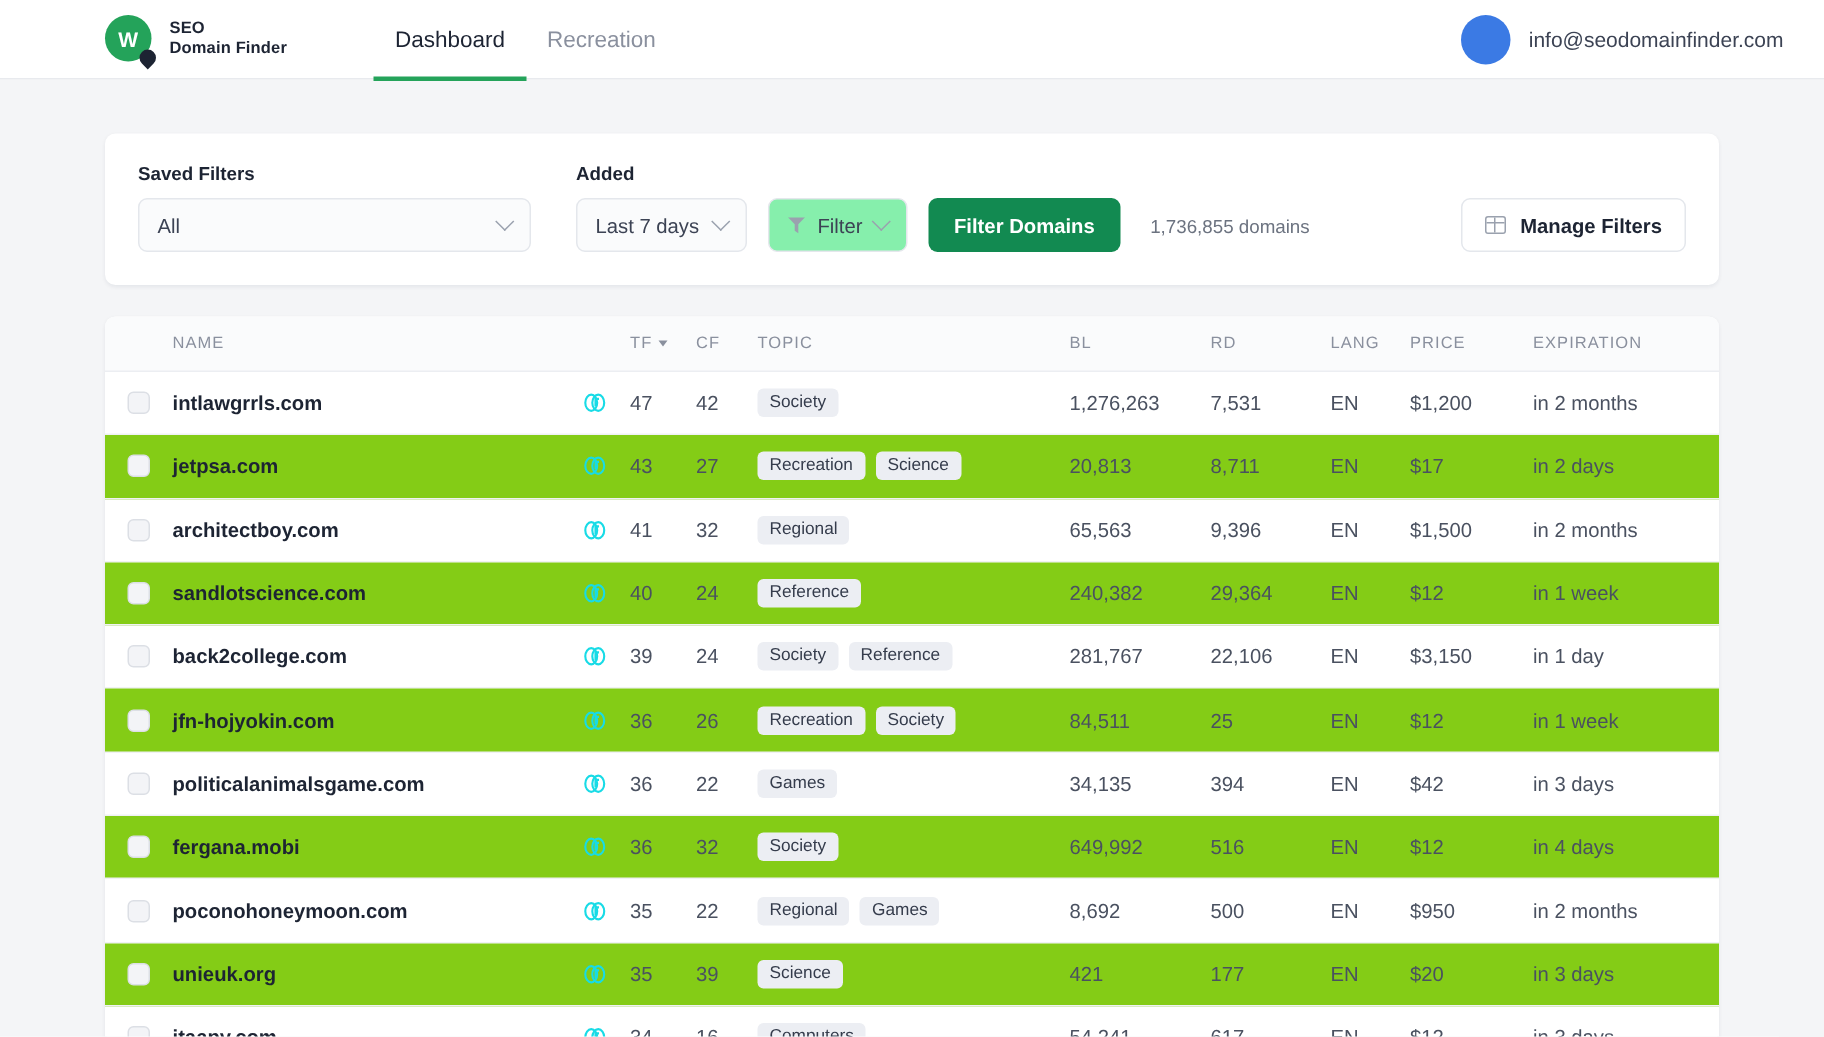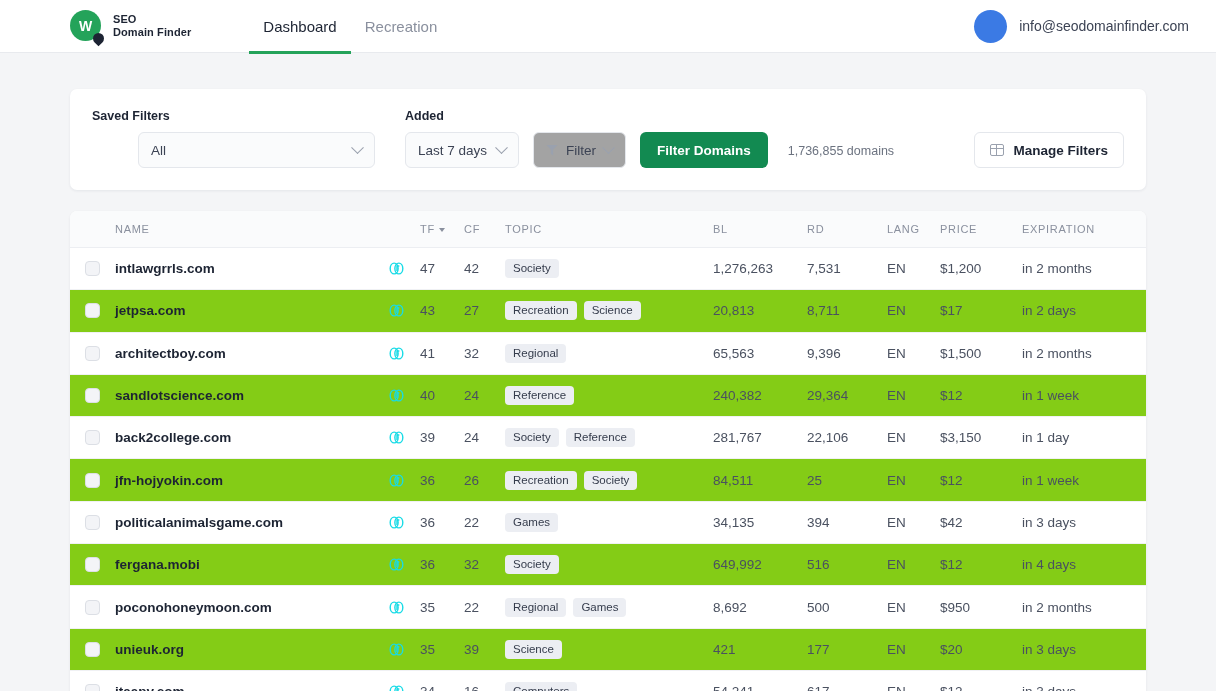--- a/index.html
+++ b/index.html
@@ -74,35 +74,35 @@
   .field-label {
     font-size: 12.5px; font-weight: bold; color: #1d2433;
     margin-bottom: 9px;
   }
   .select {
     height: 36px; border: 1px solid #e4e7ec; border-radius: 6px;
     background: #fafbfc;
     display: flex; align-items: center; justify-content: space-between;
     padding: 0 12px; font-size: 13.5px; color: #3c4354; cursor: pointer;
   }
-  .select.saved { width: 237px; margin-left: 46px; }
+  .select.saved { width: 262px; }
   .select.added { width: 114px; }
   .chev {
     width: 9px; height: 9px; border-right: 1.6px solid #9aa1ae;
     border-bottom: 1.6px solid #9aa1ae; transform: rotate(45deg) translate(-2px,-2px);
     flex: none; margin-left: 8px;
   }
   .gap-lg { width: 30px; }
   .gap-sm { width: 14px; }
   .btn {
     height: 36px; border-radius: 6px; display: flex; align-items: center;
     font-size: 13.5px; cursor: pointer; white-space: nowrap;
   }
   .btn-filter {
-    border: 1px solid #e4e7ec; background: #a3a3a3; color: #3c4354;
+    border: 1px solid #e4e7ec; background: #86efac; color: #3c4354;
     padding: 0 12px; font-weight: 500;
   }
   .btn-primary {
     background: #128a51; color: #fff; padding: 15px 17px;
     font-weight: bold; font-size: 13.5px; border: none;
   }
   .funnel {
     width: 12px; height: 11px; margin-right: 8px; flex: none;
     background: #9aa1ae;
     clip-path: polygon(0 0, 100% 0, 60% 45%, 60% 100%, 40% 85%, 40% 45%);

